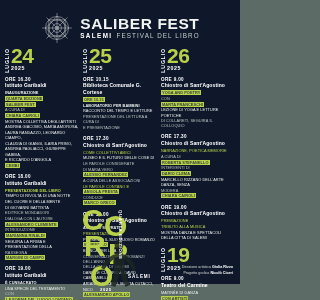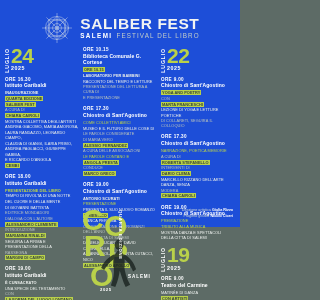--- a/index.html
+++ b/index.html
@@ -4,22 +4,22 @@
 <style>
   * { box-sizing: border-box; margin: 0; padding: 0; }
   html, body {
     width: 240px; height: 300px;
     background: #5d6b66;
     font-family: "Liberation Sans", sans-serif;
     overflow: hidden;
   }
   .poster {
     position: relative;
-    width: 240px; height: 227px;
-    background: #1d4ed8;
+    width: 240px; height: 284px;
+    background: #0f172a;
     color: #ffffff;
   }
 
   
   .header {
     display: flex; align-items: center; justify-content: center;
     gap: 6px;
     padding-top: 9px; height: 46px;
   }
   .web-logo { width: 34px; height: 34px; flex: 0 0 34px; opacity: .92; }
@@ -196,20 +196,27 @@
           <div class="ev-venue">Istituto Garibaldi</div>
           <div class="ev-lines">
             <div class="ln c-white b">È CUNSACRATO</div>
             <div class="ln c-white">UNA SPECIE DEL TESTAMENTO</div>
             <div class="ln c-mute">CON</div>
             <div class="ln c-lime"><span class="hl">LA FORMA DEL LUOGO LONTANO</span></div>
           </div>
         </div>
       </div>
       <div class="col">
+        <div class="date-badge">
+          <div class="date-vert">LUGLIO</div>
+          <div class="date-right">
+            <div class="date-num">25</div>
+            <div class="date-year">2025</div>
+          </div>
+        </div>
         <div class="event">
           <div class="ev-time">ORE 10.15</div>
           <div class="ev-venue">Biblioteca Comunale G. Cortese</div>
           <div class="ev-lines">
             <div class="ln c-lime"><span class="hl">ORE 10.15</span></div>
             <div class="ln c-white b">LABORATORIO PER BAMBINI</div>
             <div class="ln c-white">RACCONTO DEL TEMPO E LETTURE</div>
             <div class="ln c-mute">PRESENTAZIONE DEL LETTURA A CURA DI</div>
             <div class="ln c-mute">E PRESENTAZIONE</div>
           </div>
@@ -245,21 +252,21 @@
             <div class="ln c-white">ARIANNA SOLARO, MARTA CUTACCI,</div>
             <div class="ln c-white">NICO</div>
             <div class="ln c-lime"><span class="hl">ALESSANDRO APOLLO</span></div>
           </div>
         </div>
       </div>
       <div class="col">
         <div class="date-badge">
           <div class="date-vert">LUGLIO</div>
           <div class="date-right">
-            <div class="date-num">22</div>
+            <div class="date-num">26</div>
             <div class="date-year">2025</div>
           </div>
         </div>
         <div class="event">
           <div class="ev-time">ORE 9.00</div>
           <div class="ev-venue">Chiostro di Sant'Agostino</div>
           <div class="ev-lines">
             <div class="ln c-lime"><span class="hl">YOGA AND POETRY</span></div>
             <div class="ln c-mute">CON</div>
             <div class="ln c-lime"><span class="hl">MARTA FRANCESCHI</span></div>

